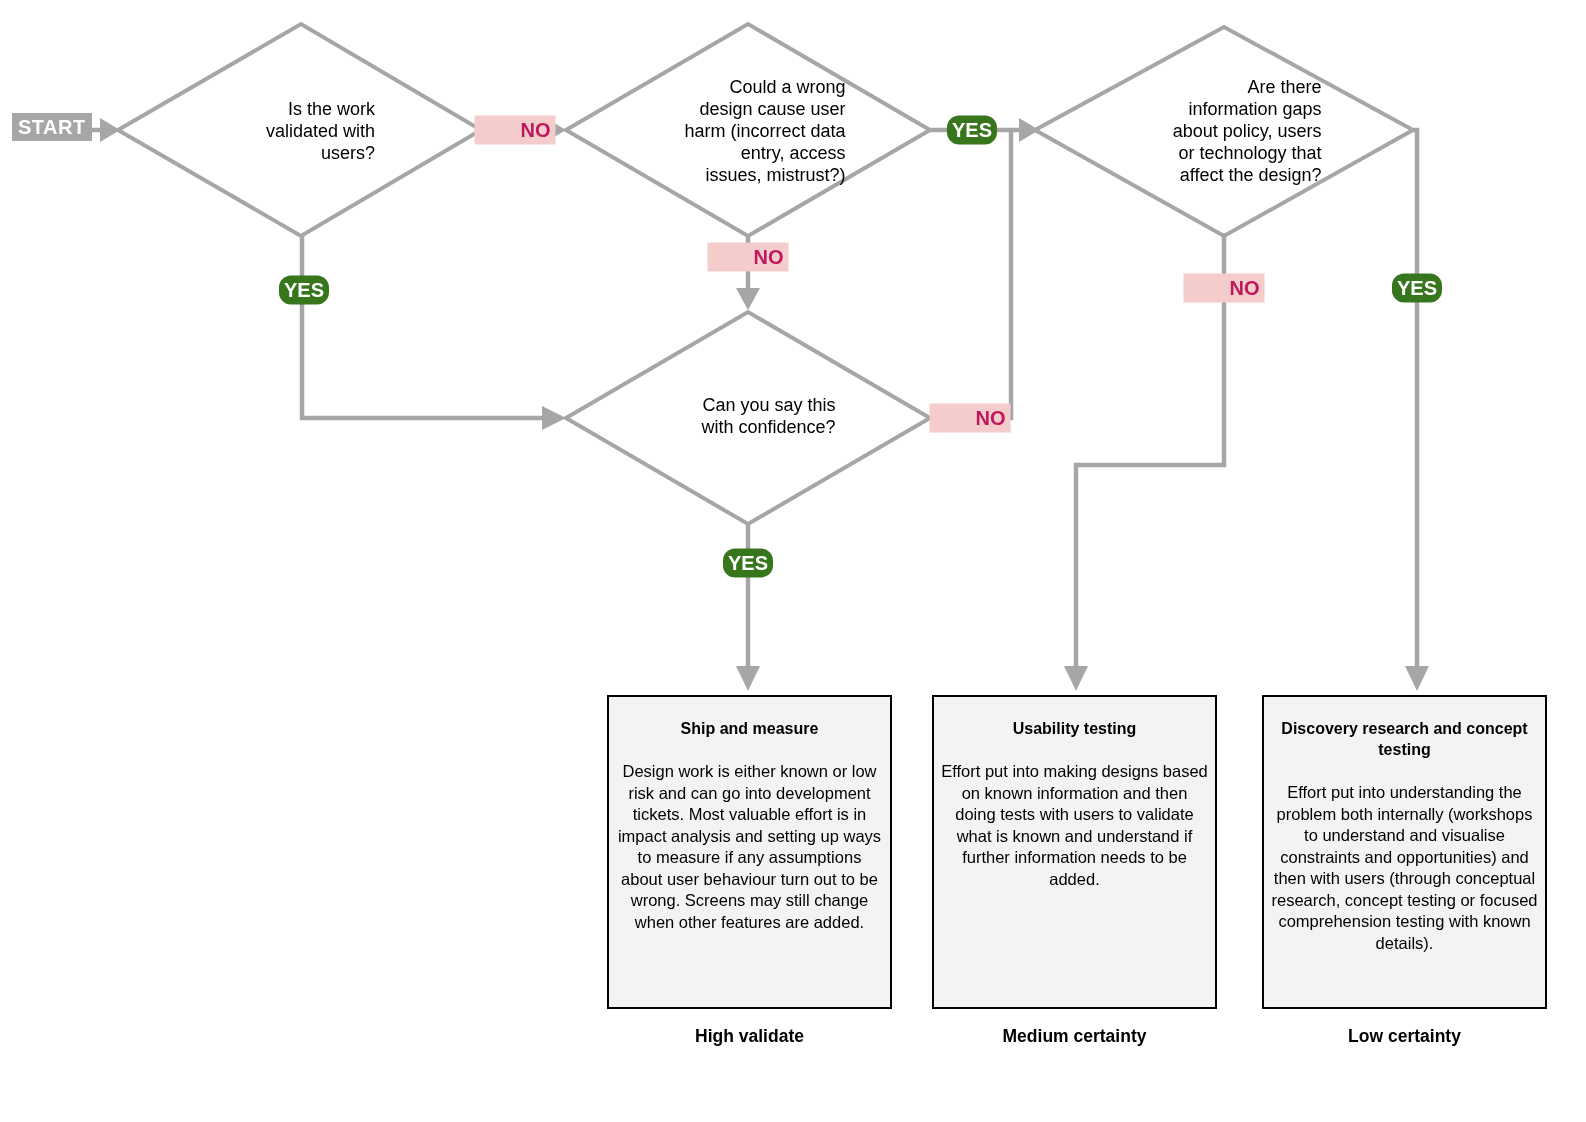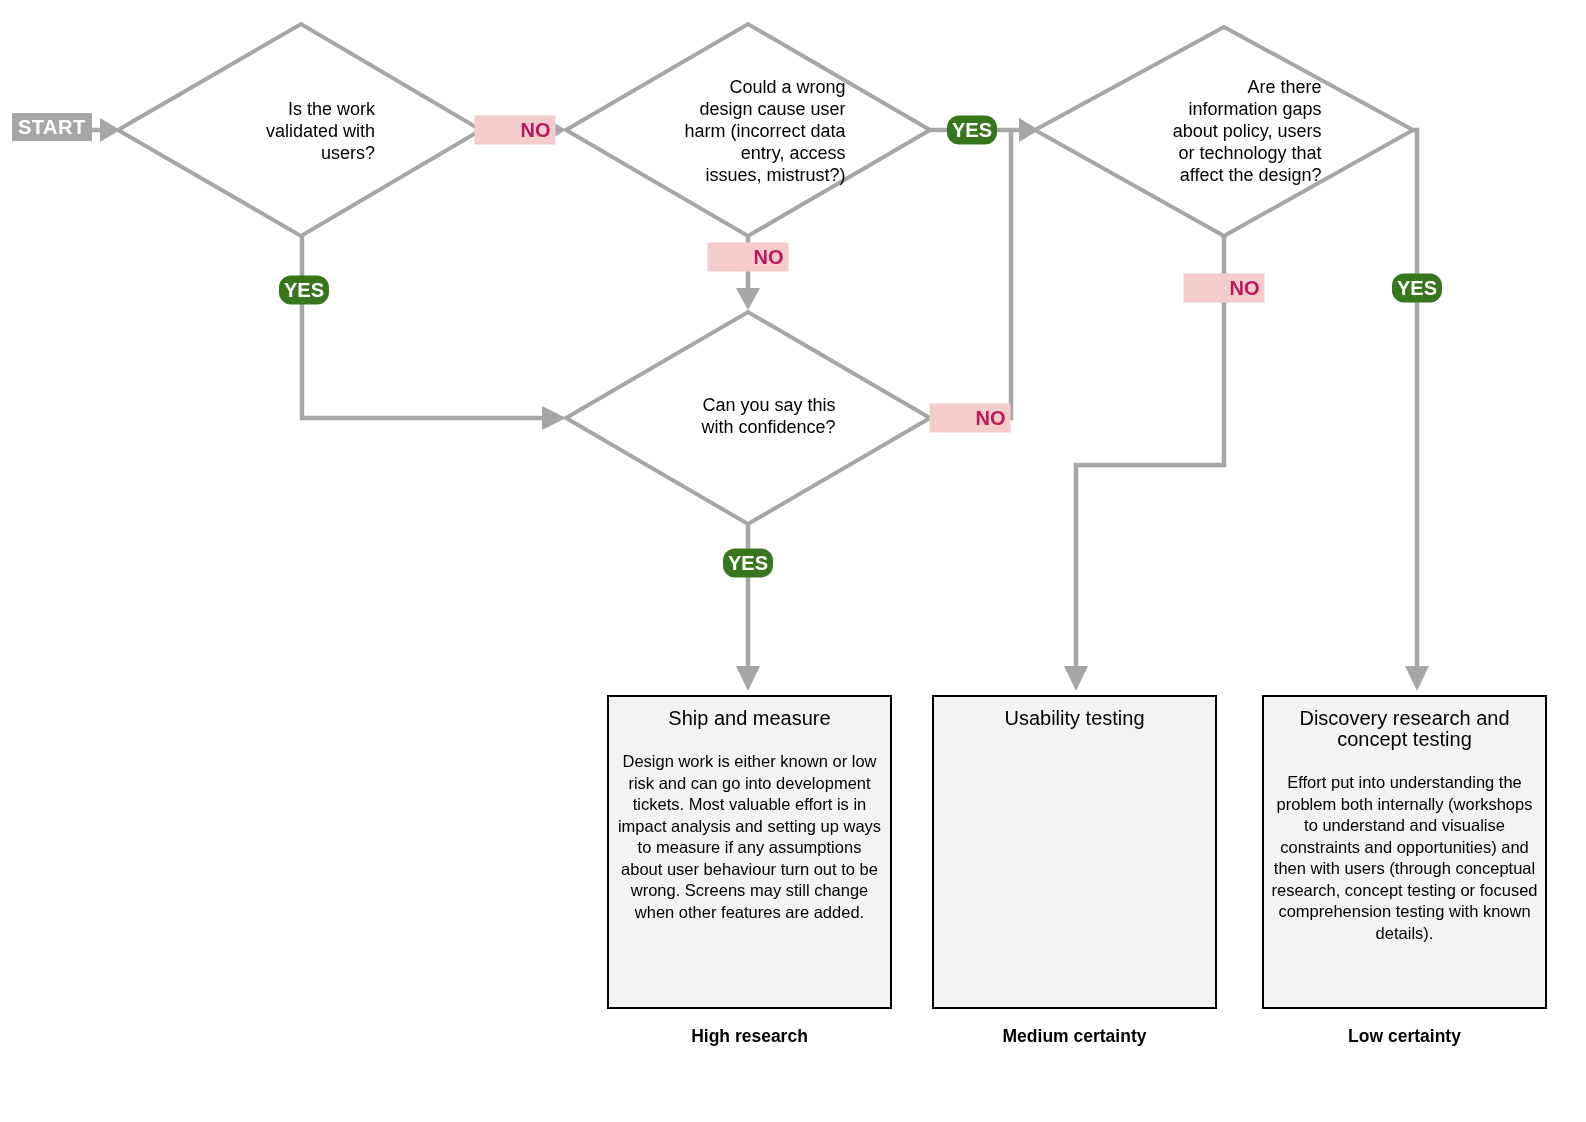--- a/index.html
+++ b/index.html
@@ -19,21 +19,21 @@
   .edge-label.yes{background:#38761d;color:#fff;border-radius:12px;}
   .edge-label.no{background:#f4cccc;color:#be185d;padding-left:46px;}
   .start-label{
     position:absolute;left:12px;top:113px;background:#a6a6a6;color:#fff;
     font-weight:bold;font-size:20px;line-height:1.1;padding:3px 6px;letter-spacing:.5px;
   }
   .outcome{
     position:absolute;top:695px;width:285px;height:314px;box-sizing:border-box;
     background:#f3f3f3;border:2px solid #000;padding:11px 7px;text-align:center;
   }
-  .outcome-title{font-weight:normal;font-size:20px;line-height:21px;margin-bottom:22px;}
+  .outcome-title{font-weight:bold;font-size:16px;line-height:21px;margin-bottom:22px;margin-top:10px;}
   .outcome-body{font-size:16.5px;line-height:21.5px;}
   .certainty{
     position:absolute;top:1026px;width:285px;text-align:center;
     font-weight:bold;font-size:17.5px;
   }
   .title-block{position:absolute;left:88px;top:701px;width:466px;text-align:right;}
   .title-block h1{
     font-size:31px;line-height:38px;margin:0 0 15px 0;white-space:pre-line;font-weight:bold;
   }
   .title-block .subtitle{font-size:19.5px;margin:0 0 24px 0;}
@@ -100,24 +100,25 @@
   <div class="edge-label yes" style="left:1417px;top:288px;">YES</div>
   <div class="edge-label no" style="left:970px;top:418px;">NO</div>
   <div class="edge-label yes" style="left:748px;top:563px;">YES</div>
 
   <div class="outcome" style="left:607px;">
     <div class="outcome-title">Ship and measure</div>
     <div class="outcome-body">Design work is either known or low risk and can go into development tickets. Most valuable effort is in impact analysis and setting up ways to measure if any assumptions about user behaviour turn out to be wrong. Screens may still change when other features are added.</div>
   </div>
   <div class="outcome" style="left:932px;">
     <div class="outcome-title">Usability testing</div>
+    <div class="outcome-body">Effort put into making designs based on known information and then doing tests with users to validate what is known and understand if further information needs to be added.</div>
   </div>
   <div class="outcome" style="left:1262px;">
     <div class="outcome-title">Discovery research and concept testing</div>
     <div class="outcome-body">Effort put into understanding the problem both internally (workshops to understand and visualise constraints and opportunities) and then with users (through conceptual research, concept testing or focused comprehension testing with known details).</div>
   </div>
 
-  <div class="certainty" style="left:607px;">High research</div>
+  <div class="certainty" style="left:607px;">High validate</div>
   <div class="certainty" style="left:932px;">Medium certainty</div>
   <div class="certainty" style="left:1262px;">Low certainty</div>
 
 
 </div>
 
 </body></html>

